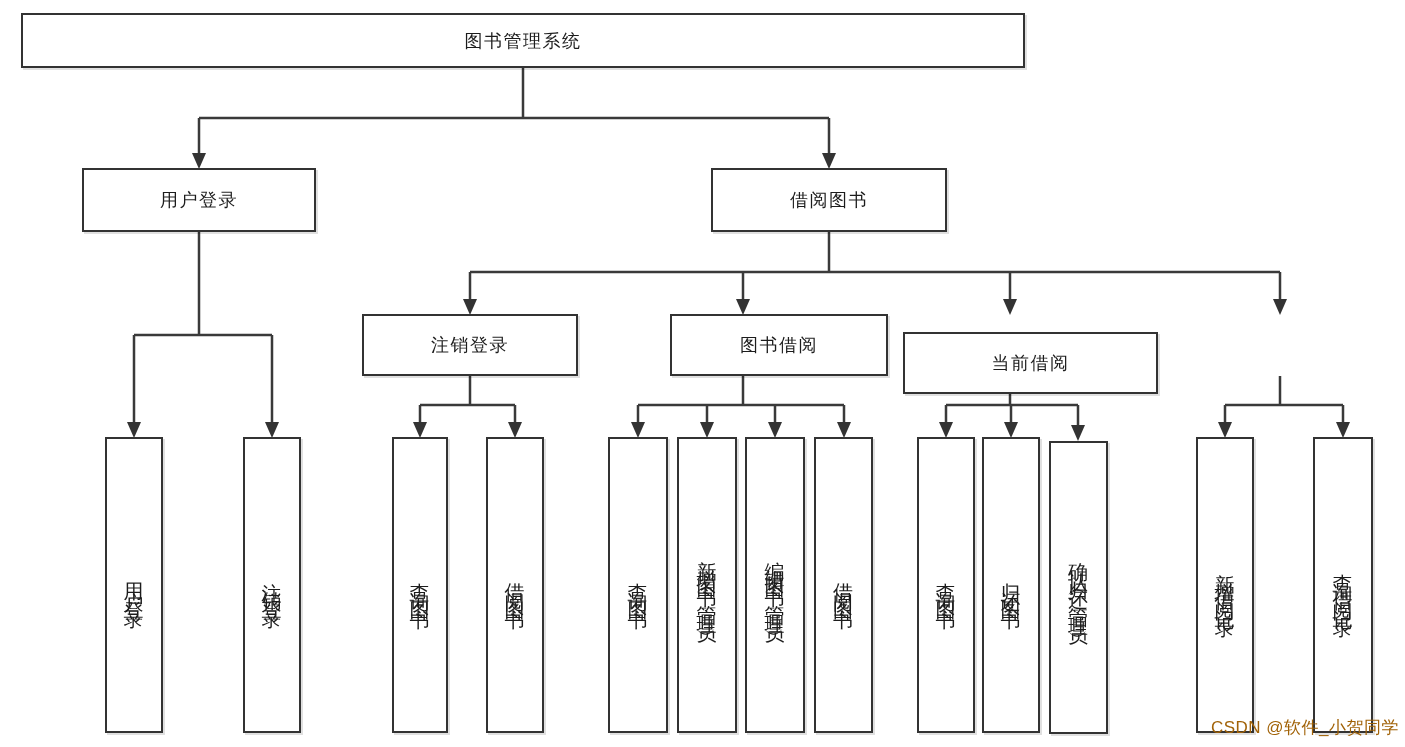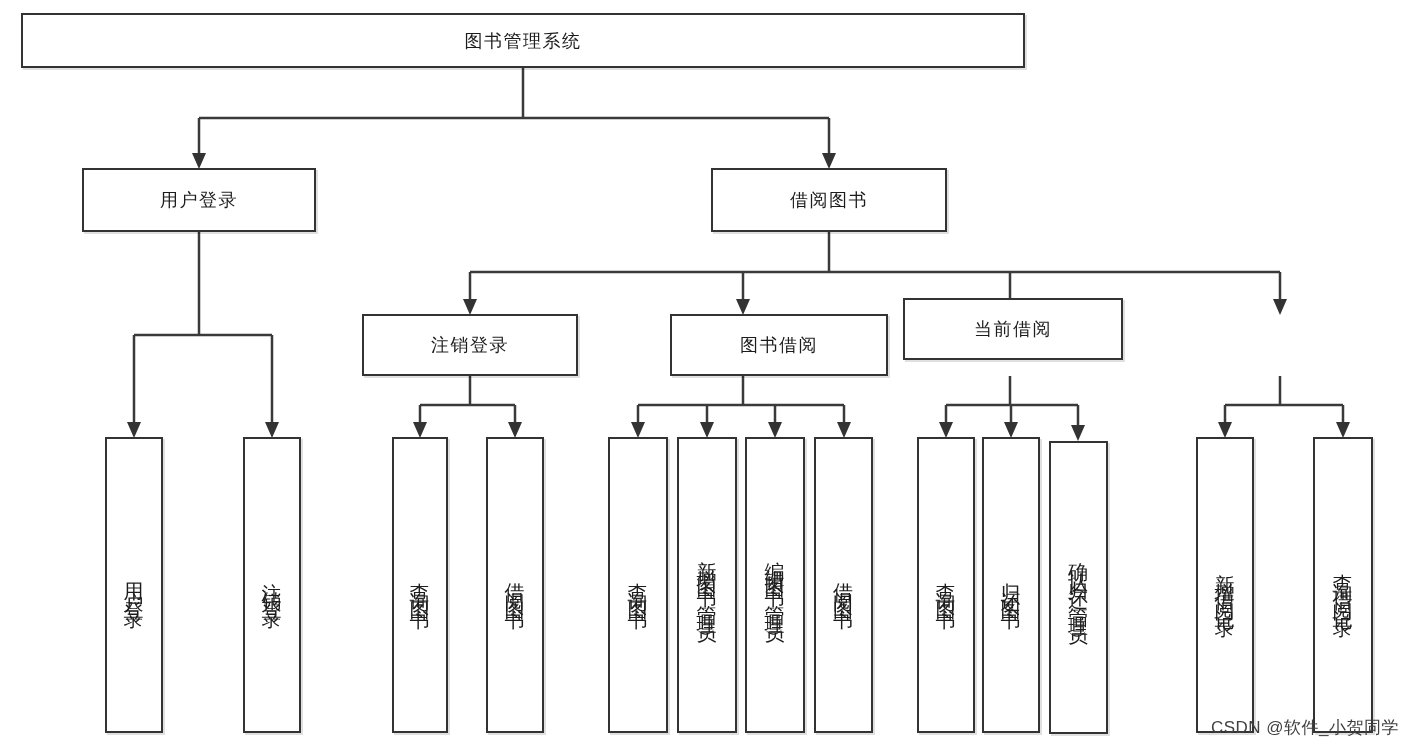--- a/index.html
+++ b/index.html
@@ -25,41 +25,41 @@
   }
 
   
   .n-root        { left:21px;  top:13px;  width:1004px; height:55px; }
   
   .n-user-login  { left:82px;  top:168px; width:234px;  height:64px; }
   .n-book-mgmt   { left:711px; top:168px; width:236px;  height:64px; }
   
   .n-new-book    { left:362px;  top:314px; width:216px; height:62px; }
   .n-borrowing   { left:670px;  top:314px; width:218px; height:62px; }
-  .n-current     { left:903px;  top:298px; width:220px; height:62px; }
+  .n-current     { left:903px;  top:332px; width:255px; height:62px; }
   .n-records     { left:1173px; top:314px; width:215px; height:62px; }
   
   .leaf { top:437px; height:296px; }
   .l1  { left:105px;  width:58px; }
   .l2  { left:243px;  width:58px; }
   .l3  { left:392px;  width:56px; }
   .l4  { left:486px;  width:58px; }
   .l5  { left:608px;  width:60px; }
   .l6  { left:677px;  width:60px; }
   .l7  { left:745px;  width:60px; }
   .l8  { left:814px;  width:59px; }
   .l9  { left:917px;  width:58px; }
   .l10 { left:982px;  width:58px; }
   .l11 { left:1049px; width:59px; top:441px; height:293px; }
   .l12 { left:1196px; width:58px; }
   .l13 { left:1313px; width:60px; }
 
   .watermark {
     position:absolute; right:6px; bottom:8px; z-index:5;
-    font-size:17px; letter-spacing:0.5px; color:#404040;
+    font-size:17px; letter-spacing:0.5px; color:#a16207;
   }
 </style>
 </head>
 <body>
 
 <div class="stage">
 
   <svg class="connectors" viewBox="0 0 1405 747" xmlns="http://www.w3.org/2000/svg">
 
     <path d="M523 68 V118 M199 118 H829 M199 118 V154 M829 118 V154"></path>

